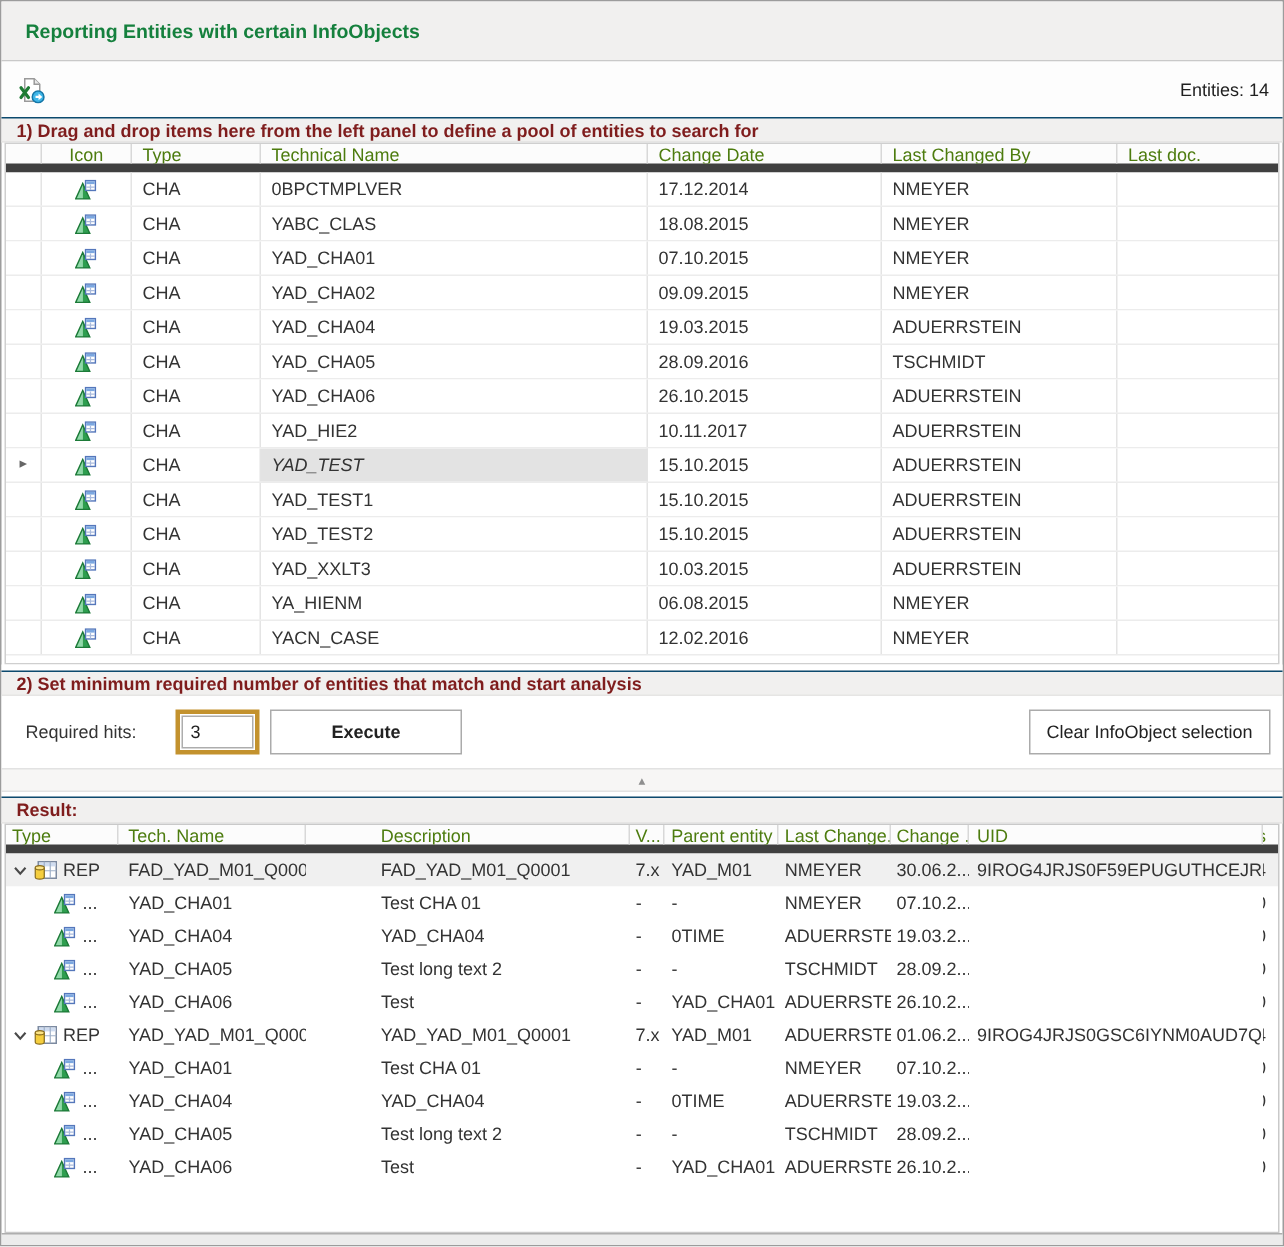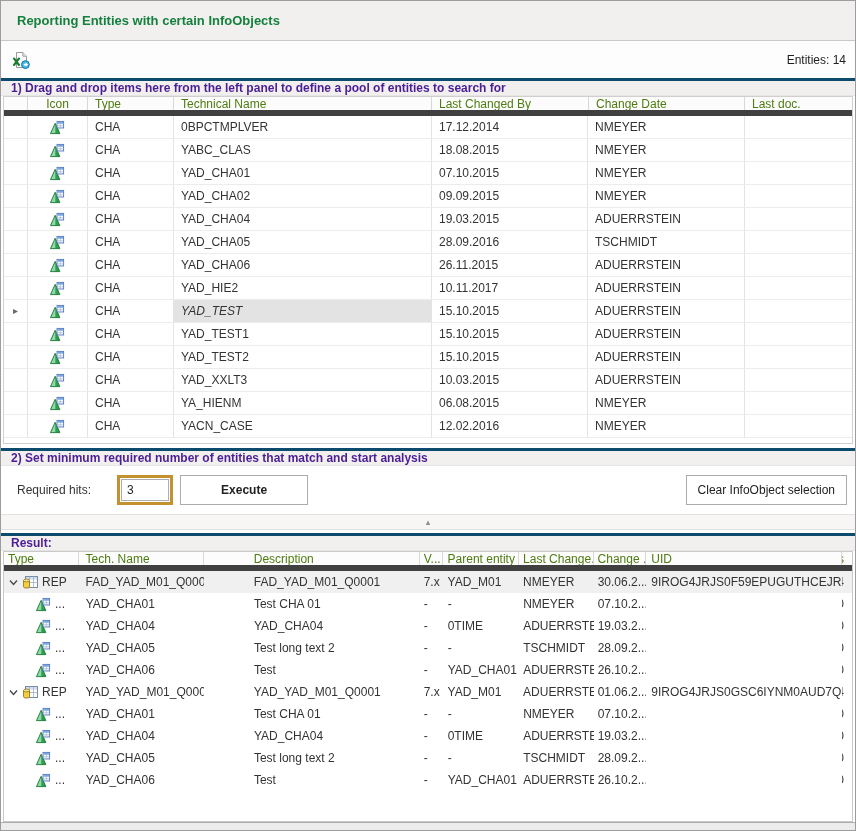--- a/index.html
+++ b/index.html
@@ -24,22 +24,22 @@
     font-weight:bold;font-size:13px;color:#15803d;
   }
   .toolbar{
     flex:0 0 37px;background:#fdfdfd;display:flex;align-items:center;
     justify-content:space-between;padding:0 9px;
   }
   .tool-btn{border:none;background:transparent;padding:2px;cursor:pointer;display:flex;align-items:center;}
   .entities-count{color:#1f1f1f;}
   .section-header{
     flex:0 0 17px;background:var(--header-bg);
-    border-top:3px solid #0c4a6e;border-bottom:1px solid #e6e5e4;
-    display:flex;align-items:center;padding:0 10px;font-weight:bold;color:#4c1d95;
+    border-top:1px solid #0c4a6e;border-bottom:1px solid #e6e5e4;
+    display:flex;align-items:center;padding:0 10px;font-weight:bold;color:#7f1d1d;
   }
   .gap4{flex:0 0 4px;background:#fff;}
   .gap3{flex:0 0 3px;background:#fff;}
 
   
   .table-frame{margin:0 2px;border:1px solid #cfcfcf;background:#fff;}
   .t1{flex:0 0 348px;}
   .t-header{display:flex;height:19px;background:#fcfcfc;border-bottom:6px solid #404040;color:#4d7c0f;}
   .t-header .cell{border-right:1px solid #d8d8d8;}
   .cell{
@@ -124,22 +124,22 @@
   <div class="section-header">
     <span>1) Drag and drop items here from the left panel to define a pool of entities to search for</span>
   </div>
 
   <div class="table-frame t1">
     <div class="t-header" id="t1-header">
         <div class="cell c-marker"></div>
         <div class="cell c-icon">Icon</div>
         <div class="cell c-type">Type</div>
         <div class="cell c-tech">Technical Name</div>
+        <div class="cell c-date">Change Date</div>
         <div class="cell c-user">Last Changed By</div>
-        <div class="cell c-date">Change Date</div>
         <div class="cell c-doc">Last doc.</div>
       </div>
     <div id="t1-body">
         <div class="t1-row">
           <div class="cell c-marker"></div>
           <div class="cell c-icon">
             <svg width="15" height="15" viewBox="0 0 16 16">
     <polygon points="0.5,14.5 5.5,3.5 5.5,14.5" fill="#8fd9a8"></polygon>
     <polygon points="5.5,3.5 10.5,14.5 5.5,14.5" fill="#2e9e4f"></polygon>
     <polygon points="0.5,14.5 5.5,3.5 10.5,14.5" fill="none" stroke="#1c7a38" stroke-width="1"></polygon>
@@ -258,21 +258,21 @@
     <polygon points="5.5,3.5 10.5,14.5 5.5,14.5" fill="#2e9e4f"></polygon>
     <polygon points="0.5,14.5 5.5,3.5 10.5,14.5" fill="none" stroke="#1c7a38" stroke-width="1"></polygon>
     <rect x="7.5" y="1.5" width="7" height="7" fill="#ffffff" stroke="#5577bb"></rect>
     <rect x="8" y="2" width="6" height="2" fill="#7ba7e0"></rect>
     <line x1="11" y1="4.2" x2="11" y2="8.2" stroke="#aabbdd" stroke-width="0.9"></line>
     <line x1="8" y1="6.2" x2="14.2" y2="6.2" stroke="#aabbdd" stroke-width="0.9"></line>
   </svg>
           </div>
           <div class="cell c-type">CHA</div>
           <div class="cell c-tech">YAD_CHA06</div>
-          <div class="cell c-date">26.11.2015</div>
+          <div class="cell c-date">26.10.2015</div>
           <div class="cell c-user">ADUERRSTEIN</div>
           <div class="cell c-doc"></div>
         </div>
         <div class="t1-row">
           <div class="cell c-marker"></div>
           <div class="cell c-icon">
             <svg width="15" height="15" viewBox="0 0 16 16">
     <polygon points="0.5,14.5 5.5,3.5 5.5,14.5" fill="#8fd9a8"></polygon>
     <polygon points="5.5,3.5 10.5,14.5 5.5,14.5" fill="#2e9e4f"></polygon>
     <polygon points="0.5,14.5 5.5,3.5 10.5,14.5" fill="none" stroke="#1c7a38" stroke-width="1"></polygon>

